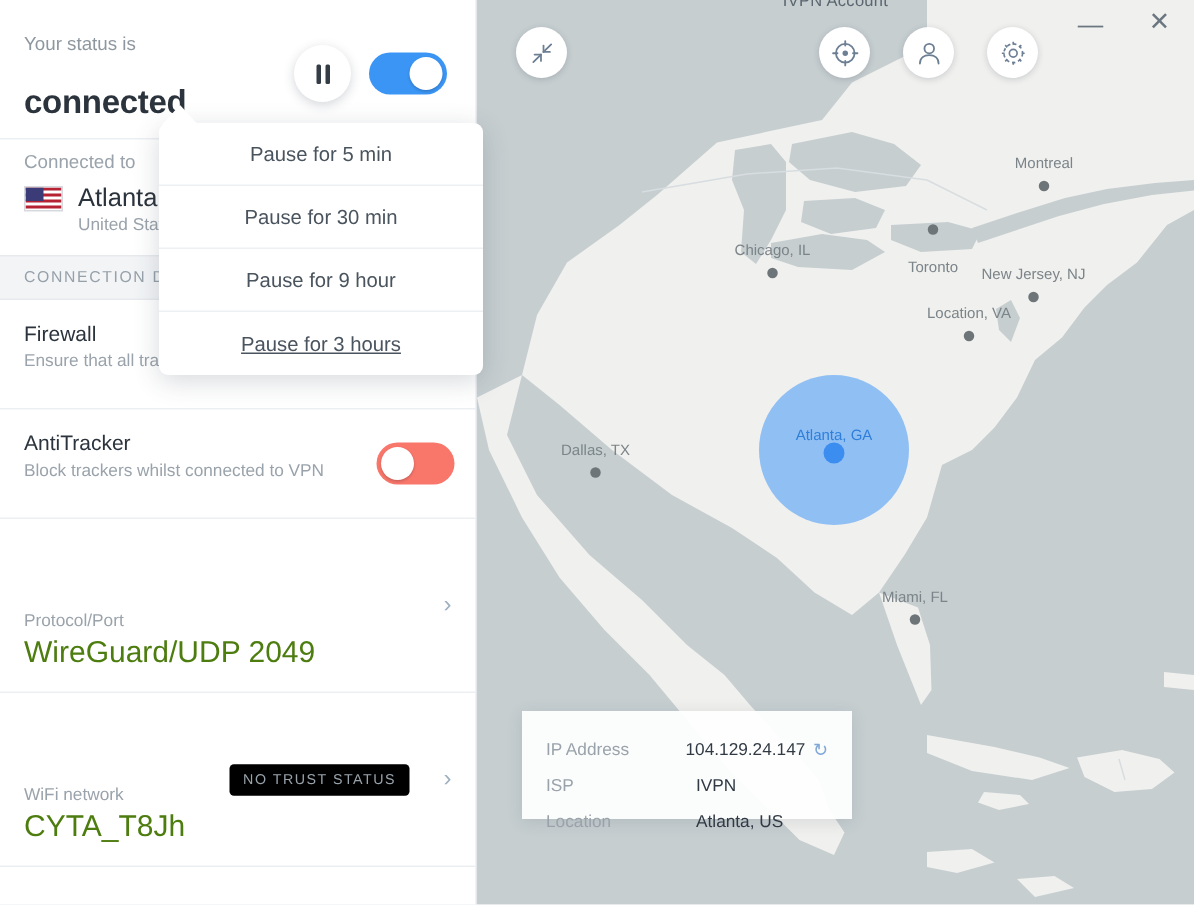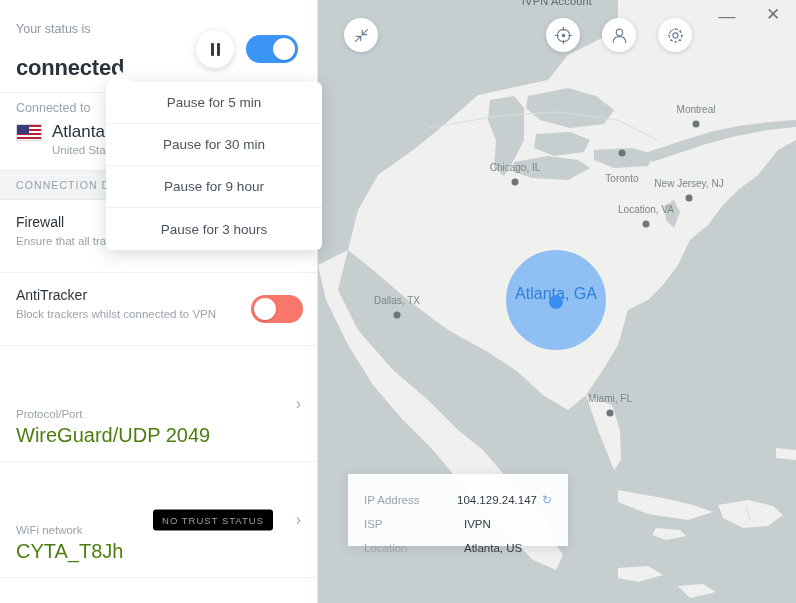--- a/index.html
+++ b/index.html
@@ -25,21 +25,21 @@
      color:#6b7680; font-size:17px; line-height:1; }
 
   .geo-label { position: absolute; font-size: 10px; color: #7b8489;
      white-space: nowrap; transform: translateX(-50%); }
   .geo-dot { position: absolute; width: 7px; height: 7px; border-radius: 50%;
      background: #6e7579; transform: translate(-50%,-50%); }
   .halo { position: absolute; width: 100px; height: 100px; border-radius: 50%;
      background: rgba(86,162,247,.62); transform: translate(-50%,-50%); }
   .halo-dot { position: absolute; width: 14px; height: 14px; border-radius: 50%;
      background: #3b8ef0; transform: translate(-50%,-50%); }
-  .halo-label { position: absolute; font-size: 16px; color: #2f7fd8;
+  .halo-label { position: absolute; font-size: 10px; color: #2f7fd8;
      white-space: nowrap; transform: translateX(-50%); }
 
   
   .info-card { position: absolute; left: 348px; top: 474px; width: 220px; height: 72px;
      background: rgba(255,255,255,.93); box-shadow: 0 2px 10px rgba(60,70,85,.14);
      padding: 14px 16px; }
   .info-row { display: flex; align-items: center; height: 24px; font-size: 11.5px; }
   .info-key { width: 100px; color: #9aa3ab; }
   .info-val { color: #313a44; display: flex; align-items: center; gap: 5px; }
   .refresh-ico { color: #7fa8d8; font-size: 12px; cursor: pointer; }
@@ -99,21 +99,21 @@
   
   .dropdown { position: absolute; left: 106px; top: 82px; width: 216px;
      background: #ffffff; border-radius: 6px;
      box-shadow: 0 4px 18px rgba(55,65,80,.20); z-index: 40; }
   .dd-arrow { position: absolute; left: 108px; top: 70px; width: 0; height: 0;
      border-left: 12px solid transparent; border-right: 12px solid transparent;
      border-bottom: 13px solid #ffffff; z-index: 41; }
   .dd-item { height: 42px; display: flex; align-items: center; justify-content: center;
      font-size: 13.5px; color: #4a545e; cursor: pointer;
      border-bottom: 1px solid #edf0f2; }
-  .dd-item:last-child { border-bottom: none; }
+  .dd-item:last-child { border-bottom: none; text-decoration: underline; }
 </style>
 </head>
 <body>
 
 <div id="app">
 
   <div class="map">
     <svg width="478" height="603" viewBox="0 0 478 603">
       <g fill="#f0f0ee">
 

